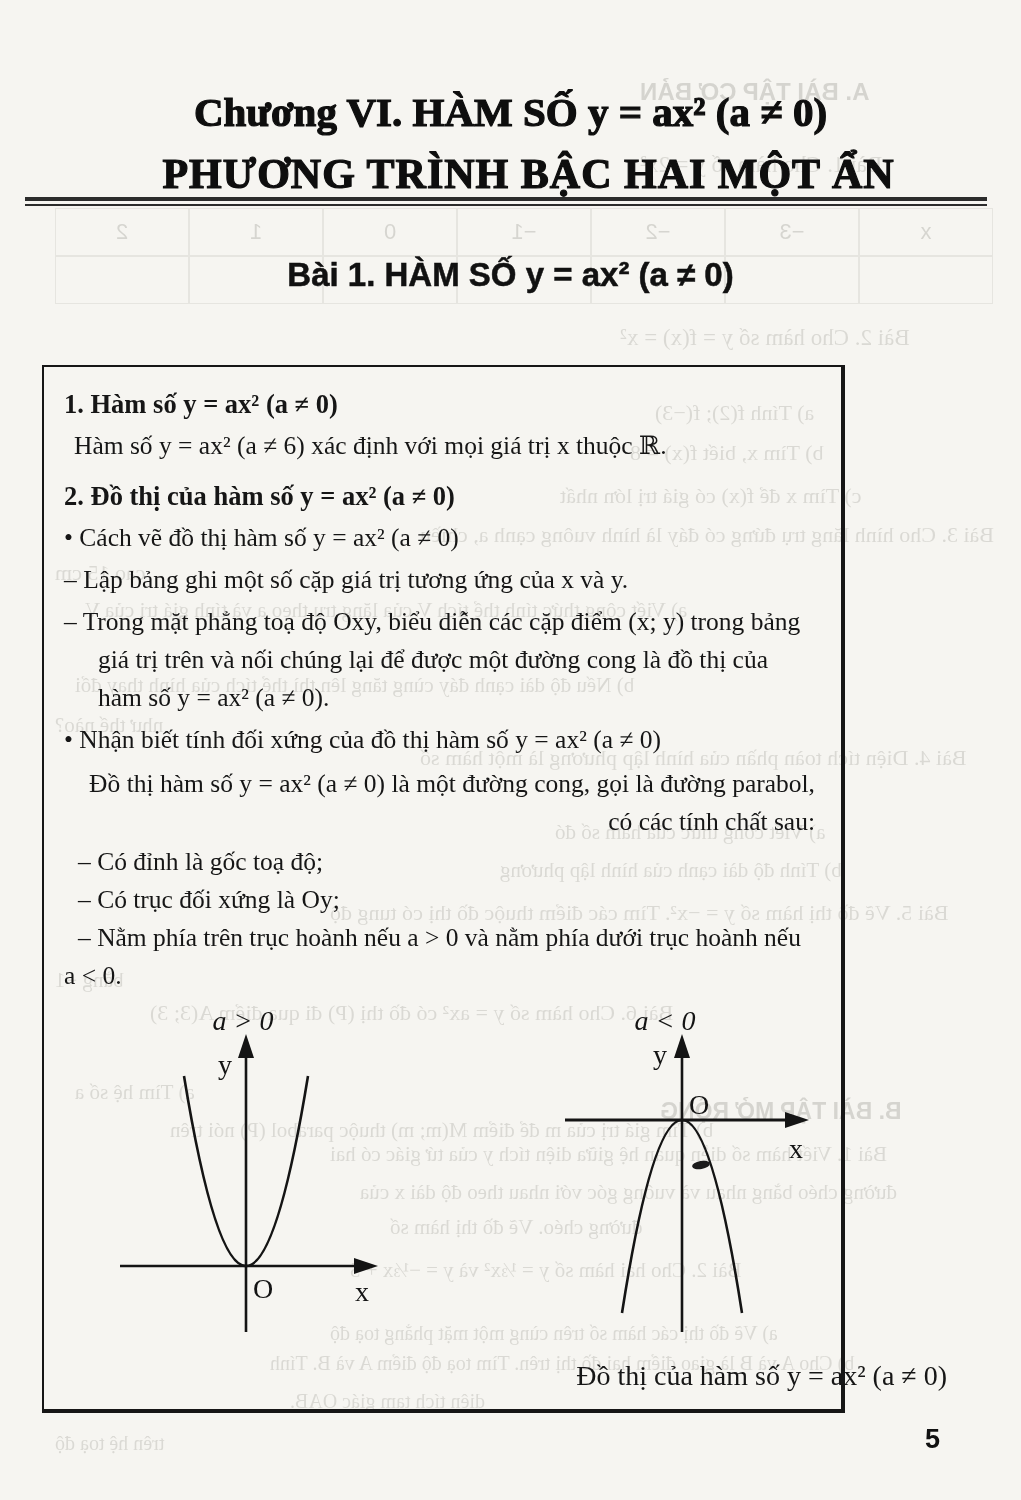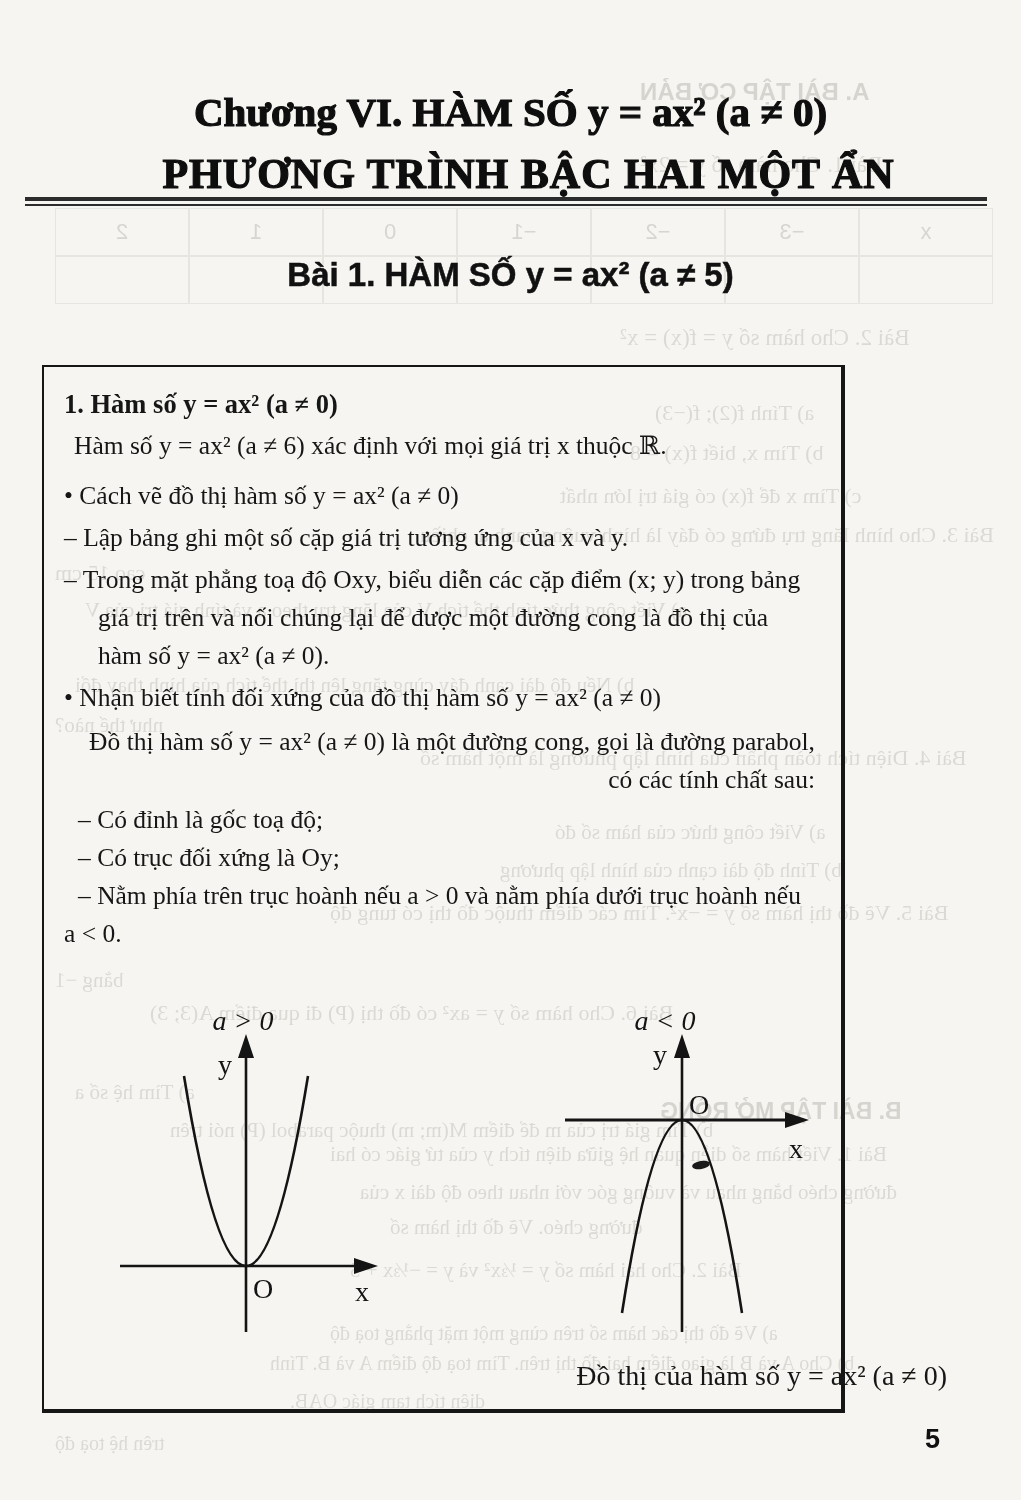--- a/index.html
+++ b/index.html
@@ -127,26 +127,27 @@
       <span class="ghost-line" style="left: 350px; top: 1258px; font-size: 21px;">Bài 2. Cho hai hàm số y = ⅓x² và y = −⅓x + 5</span>
       <span class="ghost-line" style="left: 330px; top: 1322px; font-size: 20px;">a) Vẽ đồ thị các hàm số trên cùng một mặt phẳng toạ độ</span>
       <span class="ghost-line" style="left: 270px; top: 1352px; font-size: 20px;">b) Cho A và B là giao điểm hai đồ thị trên. Tìm toạ độ điểm A và B. Tính</span>
       <span class="ghost-line" style="left: 290px; top: 1390px; font-size: 20px;">diện tích tam giác OAB.</span>
       <span class="ghost-line" style="left: 55px; top: 1432px; font-size: 20px;">trên hệ toạ độ</span>
     </div>
 
   <div id="chapter1" class="chapter-line main">Chương VI. HÀM SỐ y = ax² (a ≠ 0)</div>
   <div id="chapter2" class="chapter-line main">PHƯƠNG TRÌNH BẬC HAI MỘT ẨN</div>
   <div id="double-rule" class="main"></div>
-  <div id="lesson-title" class="main">Bài 1. HÀM SỐ y = ax² (a ≠ 5)</div>
+  <div id="lesson-title" class="main">Bài 1. HÀM SỐ y = ax² (a ≠ 0)</div>
 
   <div id="theory-box" class="main">
     <div id="box-content">
       <div class="bx-h">1. Hàm số y = ax² (a ≠ 0)</div>
       <div class="bx-p">Hàm số y = ax² (a ≠ 6) xác định với mọi giá trị x thuộc ℝ.</div>
+      <div class="bx-h">2. Đồ thị của hàm số y = ax² (a ≠ 0)</div>
       <div class="bx-bullet">• Cách vẽ đồ thị hàm số y = ax² (a ≠ 0)</div>
       <div class="bx-dash">– Lập bảng ghi một số cặp giá trị tương ứng của x và y.</div>
       <div class="bx-dash">– Trong mặt phẳng toạ độ Oxy, biểu diễn các cặp điểm (x; y) trong bảng giá trị trên và nối chúng lại để được một đường cong là đồ thị của hàm số y = ax² (a ≠ 0).</div>
       <div class="bx-bullet">• Nhận biết tính đối xứng của đồ thị hàm số y = ax² (a ≠ 0)</div>
       <div class="bx-para">Đồ thị hàm số y = ax² (a ≠ 0) là một đường cong, gọi là đường parabol, có các tính chất sau:</div>
       <div class="bx-prop">– Có đỉnh là gốc toạ độ;</div>
       <div class="bx-prop">– Có trục đối xứng là Oy;</div>
       <div class="bx-prop">– Nằm phía trên trục hoành nếu a &gt; 0 và nằm phía dưới trục hoành nếu a &lt; 0.</div>
     </div>
   </div>

